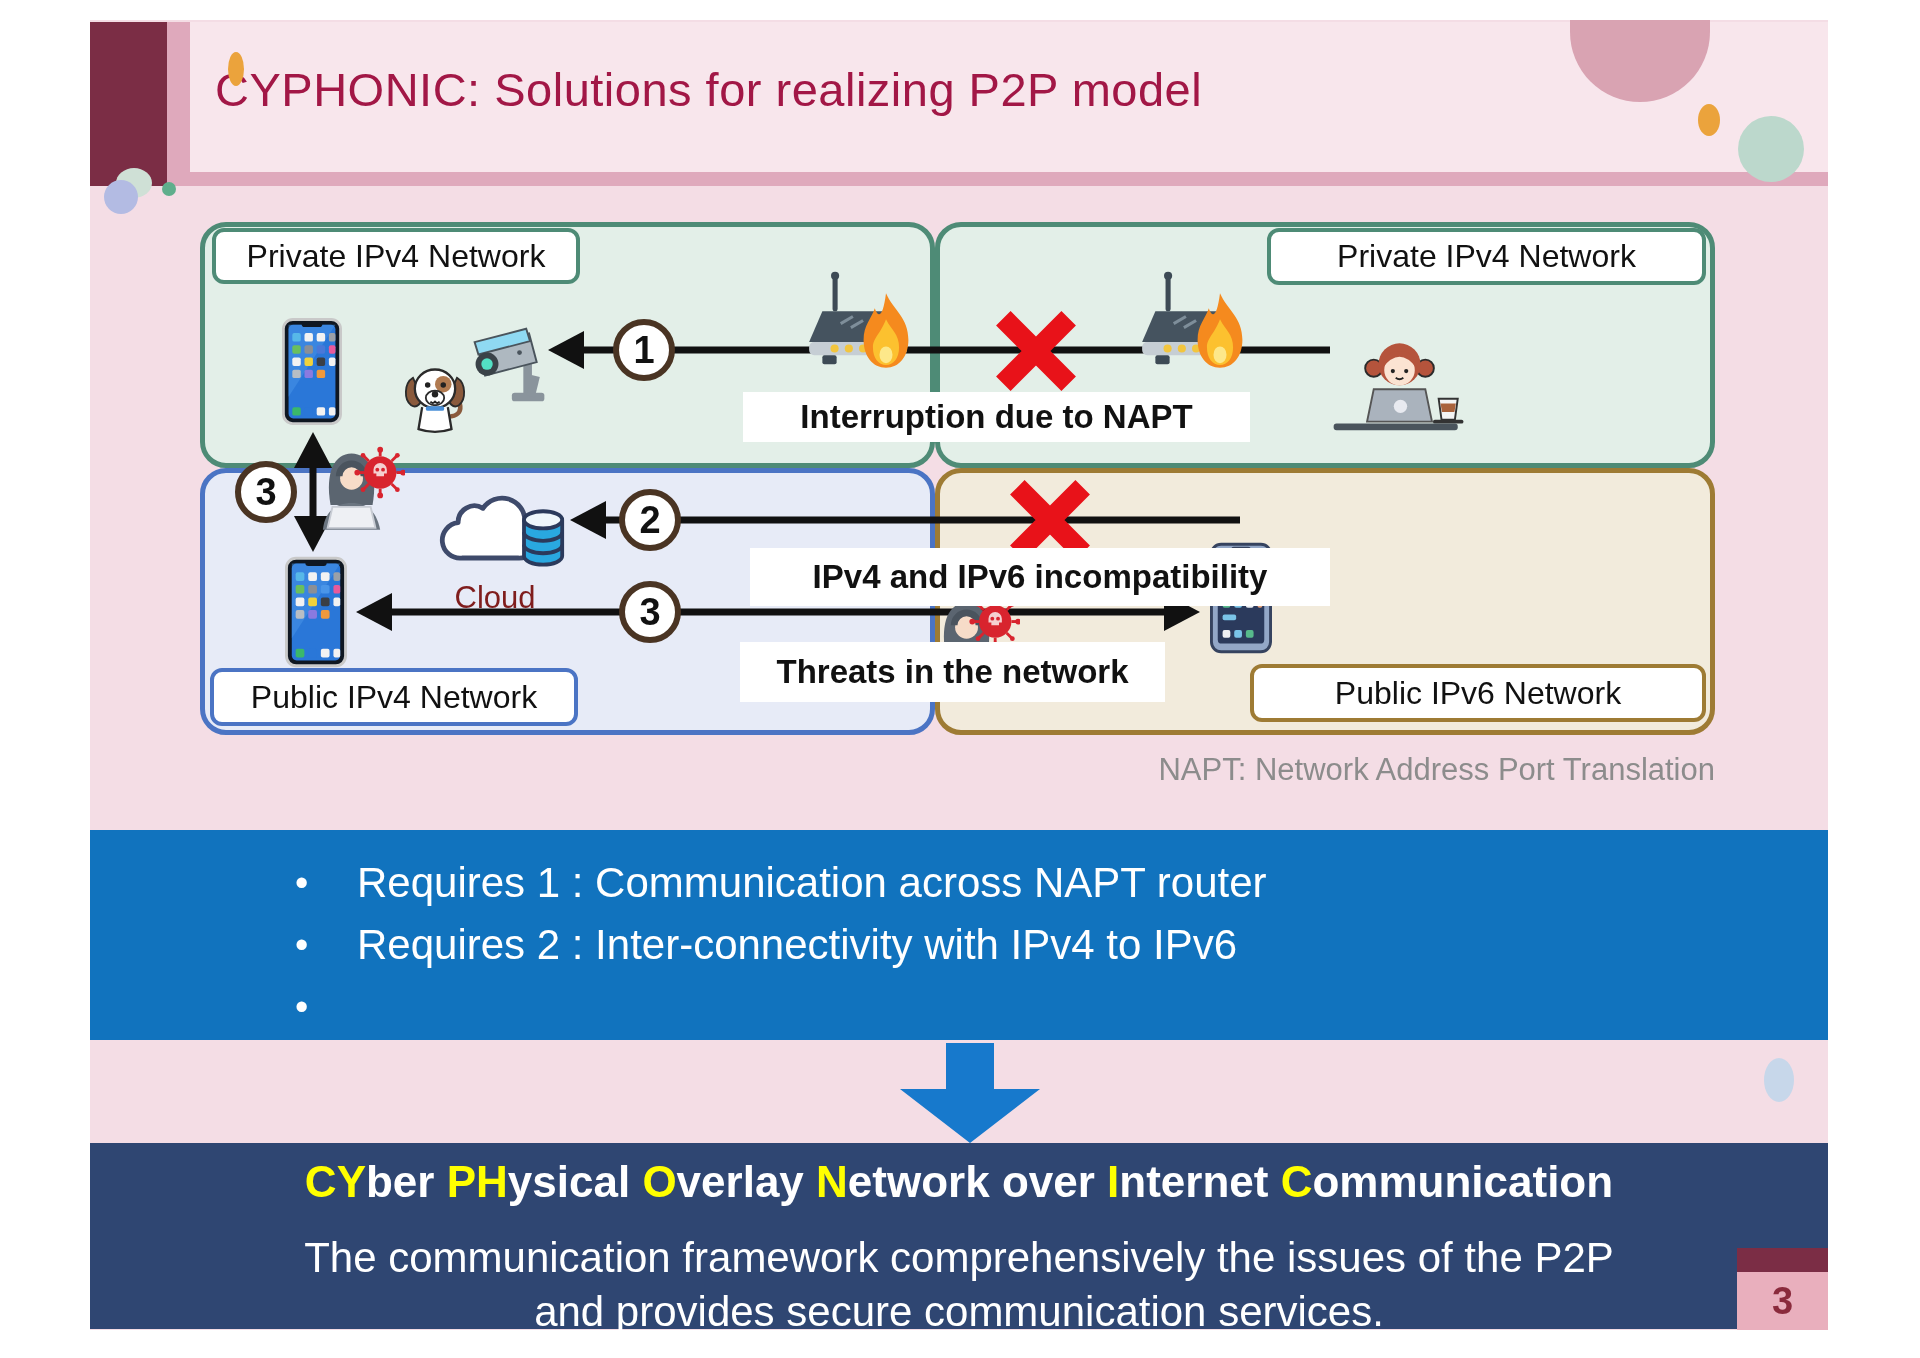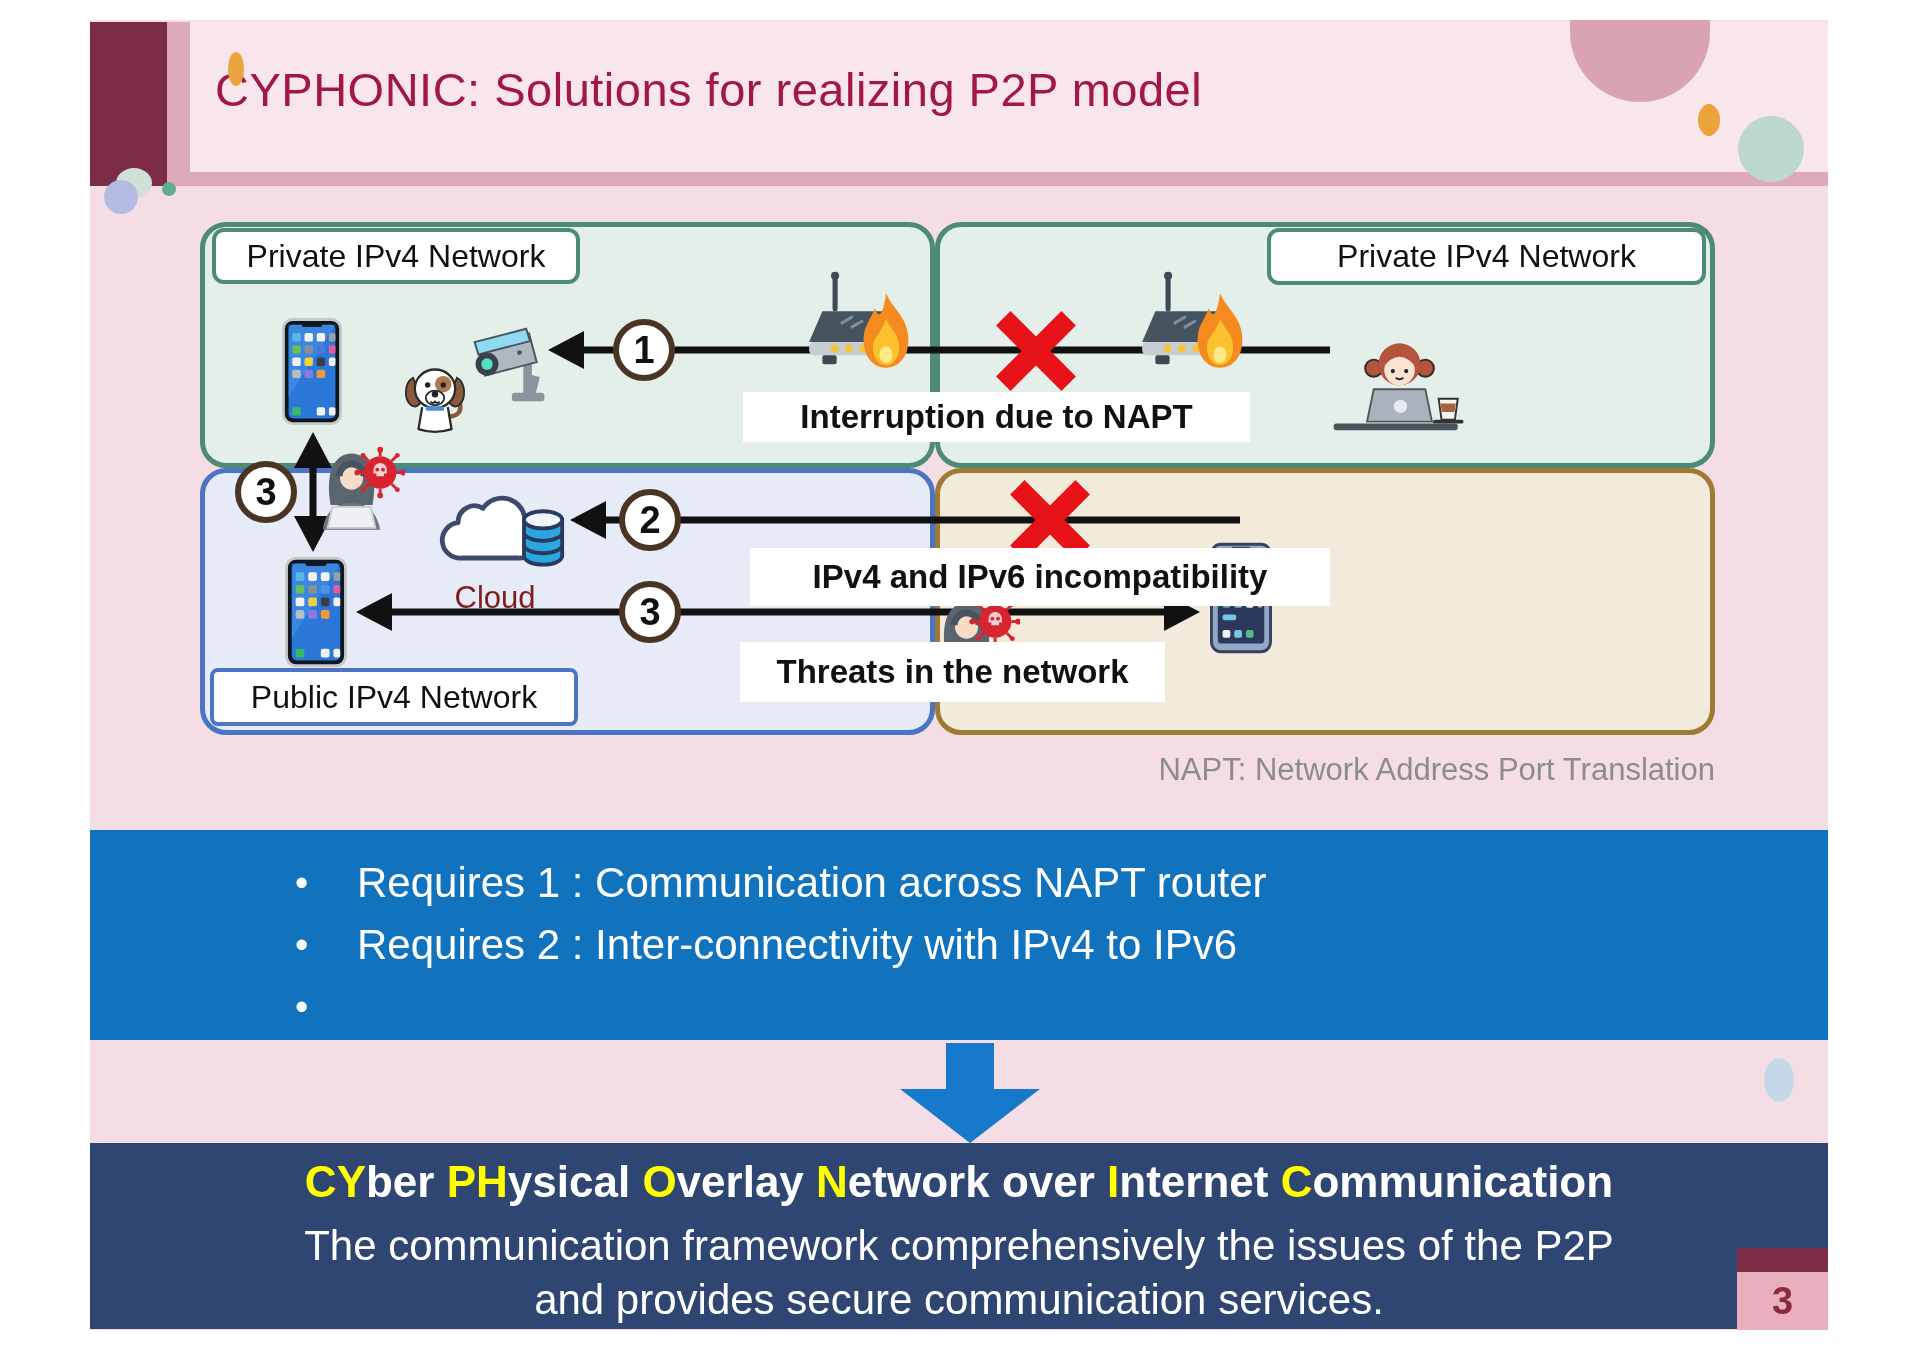--- a/index.html
+++ b/index.html
@@ -52,21 +52,21 @@
   .napt-caption { font-size:31px; color:#8C8C8C; white-space:nowrap; }
   
   .req-box { left:90px; top:830px; width:1738px; height:210px; background:#1173BE; box-sizing:border-box; padding-top:22px; }
   .req-row { display:flex; color:#ffffff; font-size:42px; line-height:62px; padding-left:205px; }
   .req-bullet { width:62px; font-size:38px; }
   
   .conclusion-box { left:90px; top:1143px; width:1738px; height:186px; background:#2F4672; text-align:center; }
   .acronym-line { margin-top:14px; font-size:44px; font-weight:bold; color:#ffffff; }
   .acronym-line .hl { color:#FFFF00; }
   .conclusion-line { font-size:42px; color:#ffffff; line-height:54px; }
-  .conclusion-line.first { margin-top:12px; }
+  .conclusion-line.first { margin-top:24px; }
   
   .page-tab-bar { left:1737px; top:1248px; width:91px; height:24px; background:#7B2D45; }
   .page-tab { left:1737px; top:1272px; width:91px; height:58px; background:#E9AFBD;
     display:flex; align-items:center; justify-content:center;
     font-size:38px; font-weight:bold; color:#8A2A3C; }
   svg { display:block; }
 </style>
 </head>
 <body>
 
@@ -109,22 +109,25 @@
     <polygon points="313,432 294,468 332,468" fill="#111"></polygon>
     <polygon points="313,552 294,516 332,516" fill="#111"></polygon>
   </svg>
 
   <div class="abs netlabel green" style="left:212px; top:228px; width:368px; height:56px;">
       <span>Private IPv4 Network</span>
     </div>
   <div class="abs netlabel green" style="left:1267px; top:228px; width:439px; height:57px;">
       <span>Private IPv4 Network</span>
     </div>
-  <div class="abs netlabel blue" style="left:210px; top:668px; width:368px; height:58px;border-radius:8px;">
+  <div class="abs netlabel blue" style="left:210px; top:668px; width:368px; height:58px;">
       <span>Public IPv4 Network</span>
+    </div>
+  <div class="abs netlabel tan" style="left:1250px; top:664px; width:456px; height:58px;">
+      <span>Public IPv6 Network</span>
     </div>
 
   <svg class="abs" style="left:282px; top:315px;" width="60" height="113" viewBox="0 0 64 114">
     <rect x="1.5" y="1.5" width="61" height="111" rx="10" fill="#0f1722" stroke="#c9c9c9" stroke-width="3"></rect>
     <rect x="7" y="7" width="50" height="100" rx="5" fill="#2a77d8"></rect>
     <path d="M7,7 L57,7 L7,84 Z" fill="#4a95e8" opacity="0.5"></path>
     <rect x="21" y="3.5" width="22" height="6" rx="3" fill="#0f1722"></rect>
     <g>
       <rect x="11" y="16" width="9" height="9" rx="2" fill="#57b8e8"></rect>
         <rect x="24" y="16" width="9" height="9" rx="2" fill="#f2f2f2"></rect>

